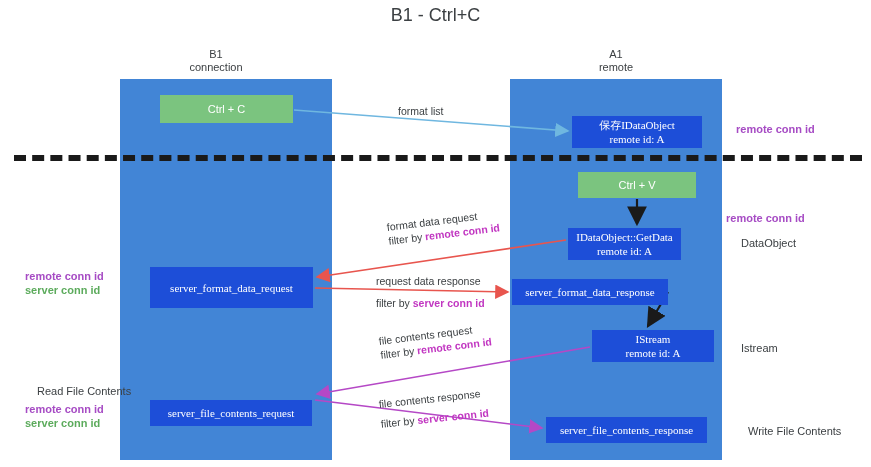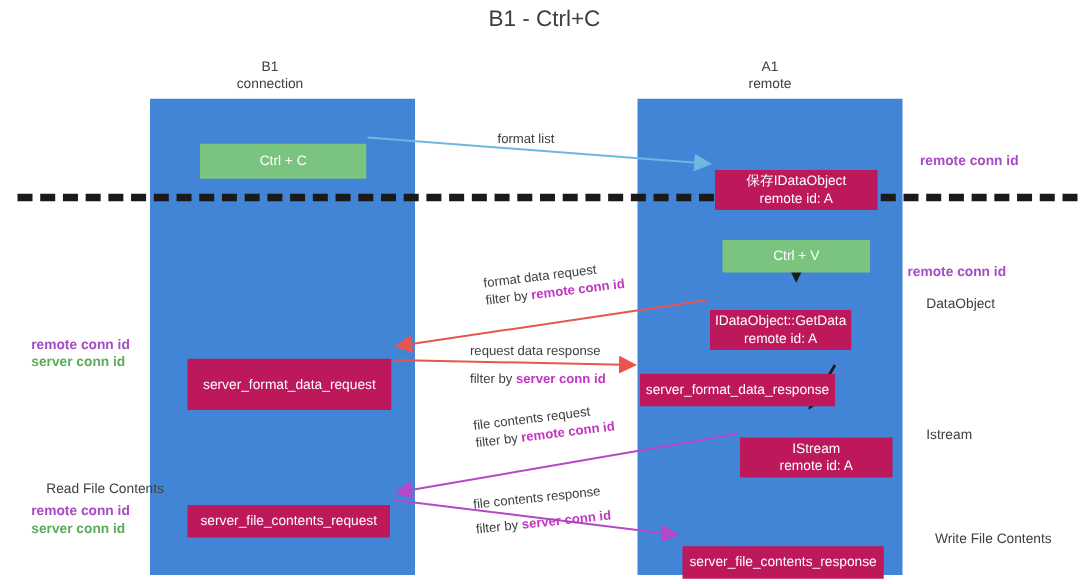--- a/index.html
+++ b/index.html
@@ -32,33 +32,33 @@
   
   #separator{
     left:14px;top:155px;width:848px;height:0;
     border-top:6px dashed #1a1a1a;
   }
 
   
   .node{
     box-sizing:border-box;color:#ffffff;text-align:center;
     font-size:11px;line-height:14px;
-    display:flex;flex-direction:column;justify-content:center;margin-top:20px;
+    display:flex;flex-direction:column;justify-content:center;
   }
   .green{background:#7bc47f;}
-  .orange{background:#be185d;}
+  .orange{background:#1d4ed8;font-family:Liberation Serif, serif;}
 
   #n-ctrlc{left:160px;top:95px;width:133px;height:28px;}
   #n-idataobject{left:572px;top:116px;width:130px;height:32px;}
   #n-ctrlv{left:578px;top:172px;width:118px;height:26px;}
   #n-getdata{left:568px;top:228px;width:113px;height:32px;}
   #n-srv-fmt-req{left:150px;top:267px;width:163px;height:41px;}
   #n-srv-fmt-resp{left:512px;top:279px;width:156px;height:26px;}
   #n-istream{left:592px;top:330px;width:122px;height:32px;}
-  #n-srv-file-req{left:150px;top:384px;width:162px;height:26px;}
+  #n-srv-file-req{left:150px;top:400px;width:162px;height:26px;}
   #n-srv-file-resp{left:546px;top:417px;width:161px;height:26px;}
 
   
   .side-label{font-size:11px;line-height:14px;color:#3c4043;padding-left:12px;}
   #lbl-dataobject{left:729px;top:236px;}
   #lbl-istream{left:729px;top:341px;}
   #lbl-read-file{left:25px;top:384px;}
   #lbl-write-file{left:736px;top:424px;}
 
   

